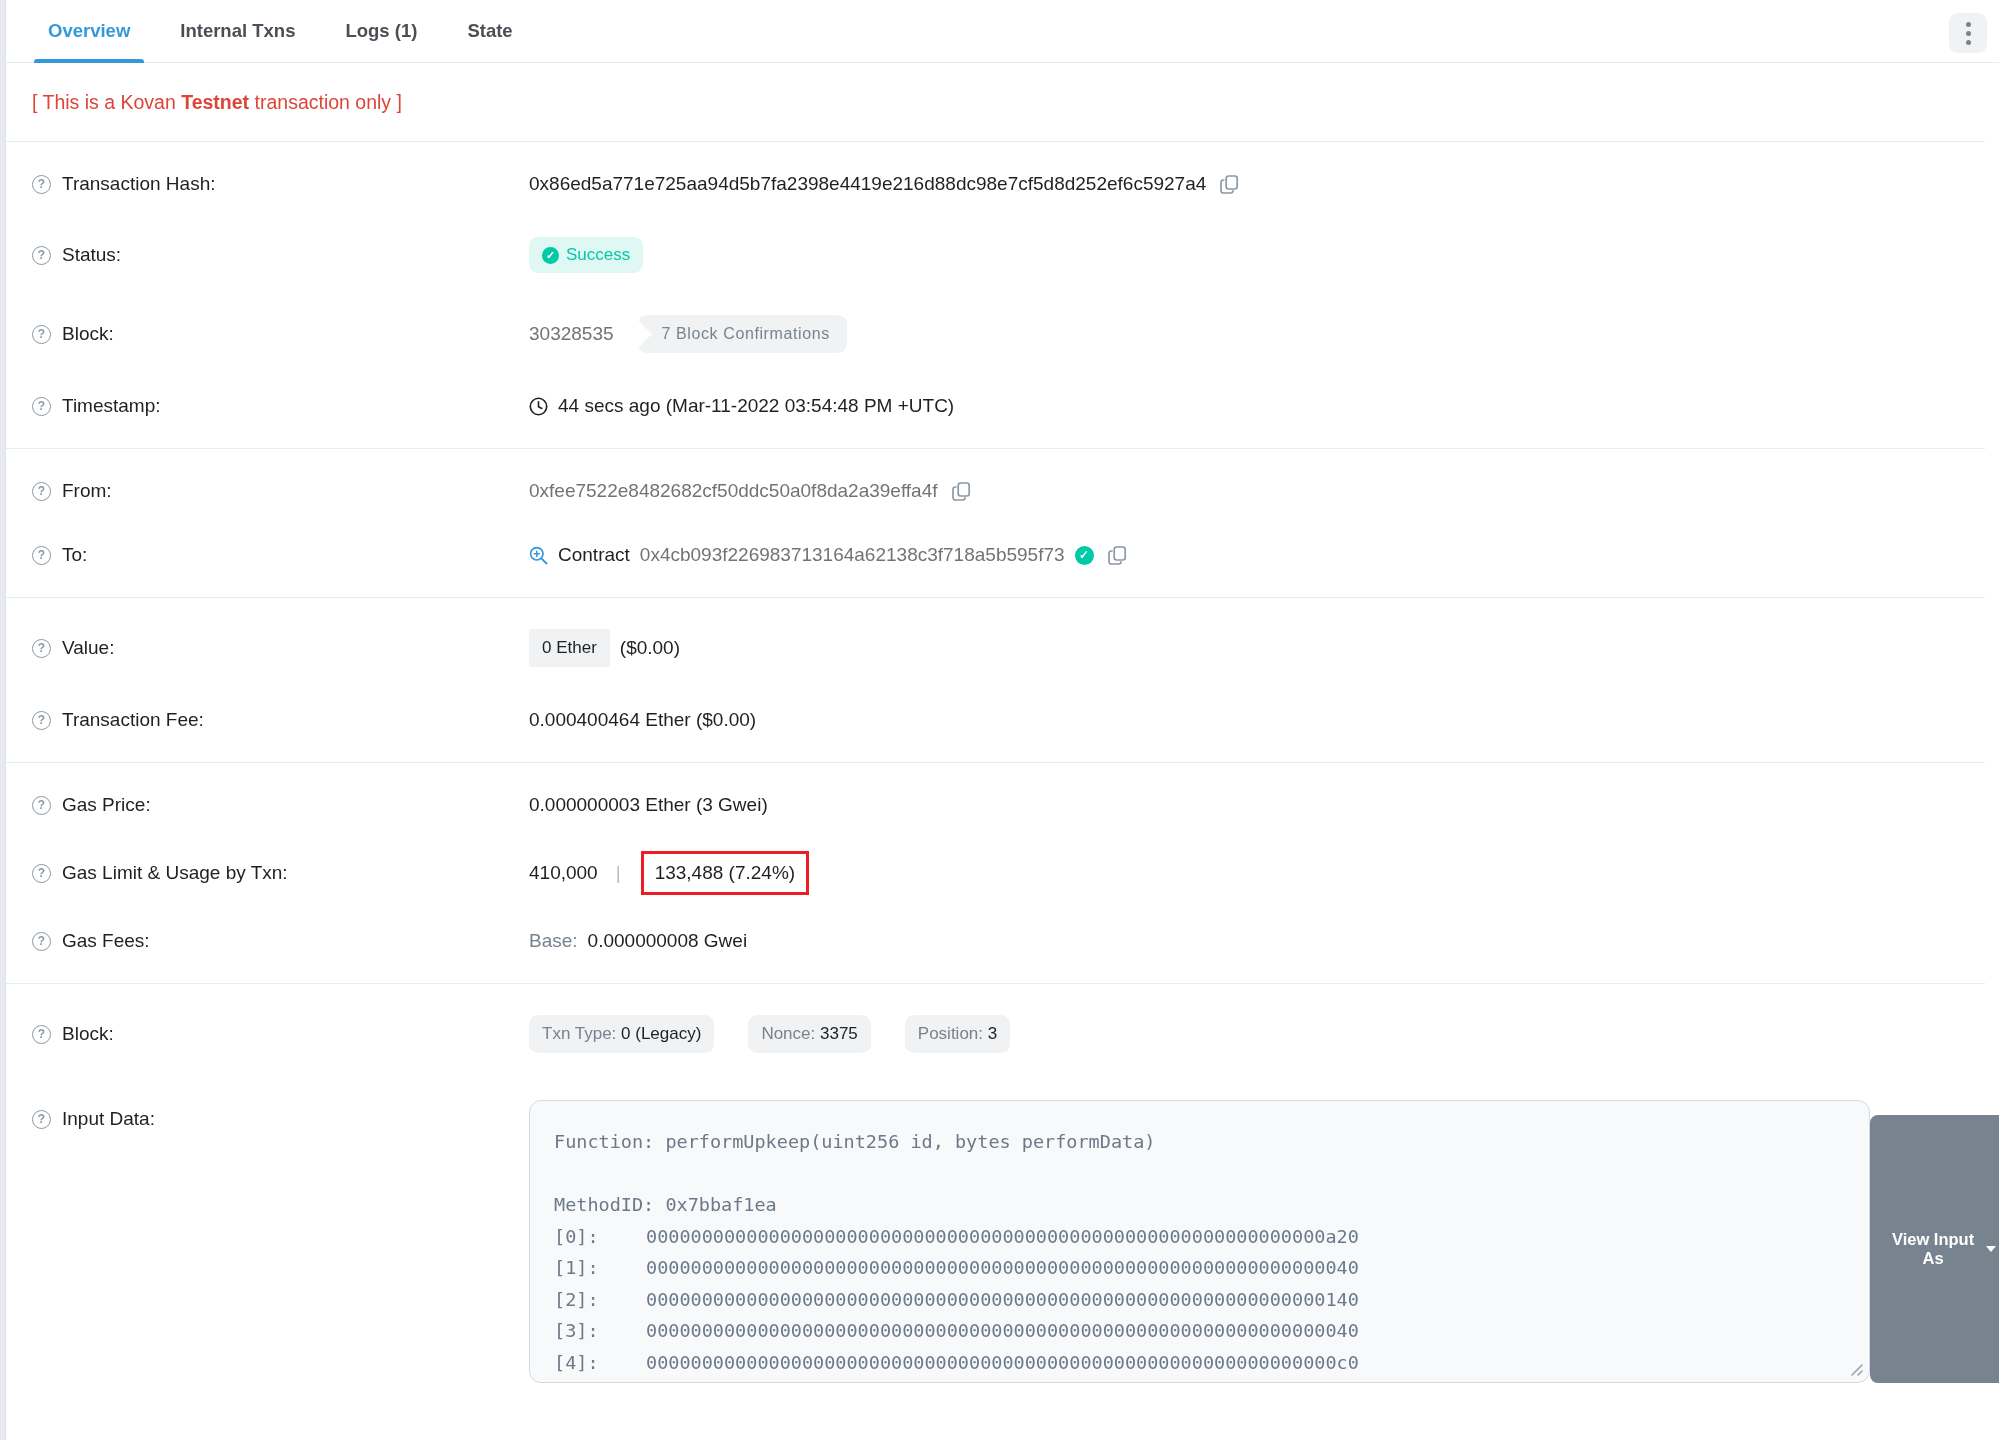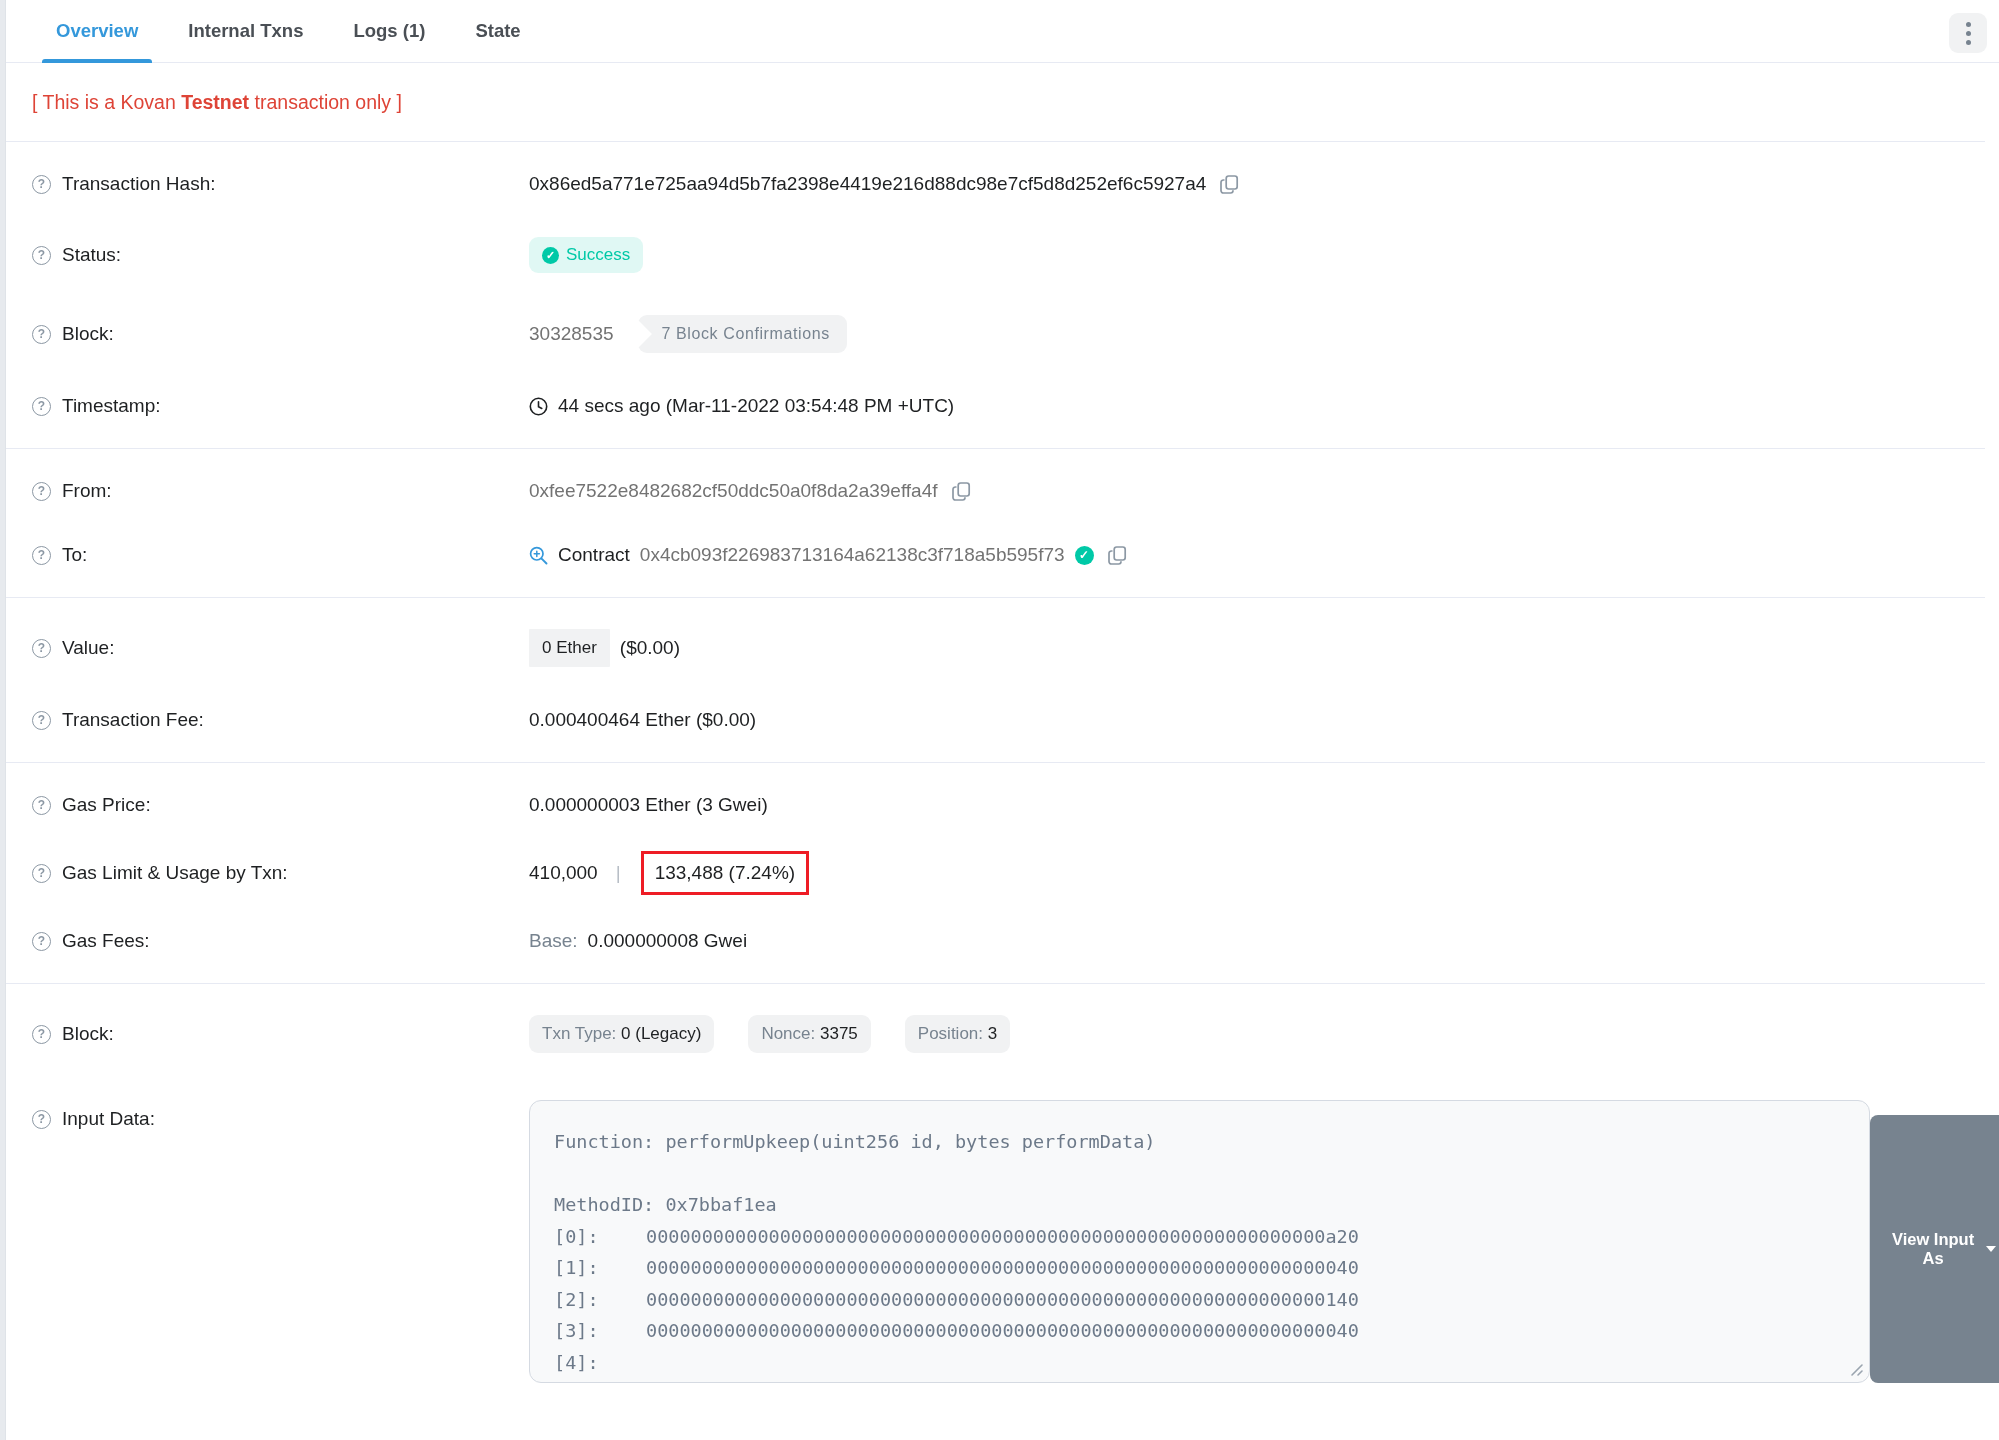--- a/index.html
+++ b/index.html
@@ -8,21 +8,21 @@
     width:1999px; height:1440px; position:relative; overflow:hidden;
     font-family:"Liberation Sans", sans-serif;
     color:#1e2022; font-size:19px;
   }
   .edge-strip { position:absolute; left:0; top:0; width:6px; height:100%;
     background:#e7eaee; border-right:1px solid #dfe3e8; }
   .page { padding-left:6px; }
 
   
   .tabbar { display:flex; align-items:stretch; height:63px;
-    border-bottom:1px solid #e7eaf3; padding-left:36px; position:relative; }
+    border-bottom:1px solid #e7eaf3; padding-left:28px; position:relative; }
   .tab { display:flex; align-items:center; padding:0 14px; margin-right:22px;
     font-size:18.5px; font-weight:700; color:#4a4f55; cursor:pointer; position:relative; }
   .tab.active { color:#3498db; }
   .tab.active::after { content:""; position:absolute; left:0; right:0; bottom:-1px;
     height:4px; background:#3498db; border-radius:3px 3px 0 0; }
   .kebab-btn { position:absolute; right:12px; top:13px; width:38px; height:40px;
     background:#f1f2f3; border-radius:9px; display:flex; align-items:center;
     justify-content:center; cursor:pointer; }
   .kebab-dots { display:flex; flex-direction:column; gap:4px; }
   .kebab-dots i { width:5px; height:5px; border-radius:50%; background:#77838f; }
@@ -285,21 +285,21 @@
       </div>
       <div class="input-wrap">
         <div class="input-box">
           <div class="code-line"><span>Function: performUpkeep(uint256 id, bytes performData)</span></div>
           <div class="blank-line"></div>
           <div class="code-line"><span>MethodID: 0x7bbaf1ea</span></div>
           <div class="code-line"><span class="code-idx">[0]:</span><span>0000000000000000000000000000000000000000000000000000000000000a20</span></div>
           <div class="code-line"><span class="code-idx">[1]:</span><span>0000000000000000000000000000000000000000000000000000000000000040</span></div>
           <div class="code-line"><span class="code-idx">[2]:</span><span>0000000000000000000000000000000000000000000000000000000000000140</span></div>
           <div class="code-line"><span class="code-idx">[3]:</span><span>0000000000000000000000000000000000000000000000000000000000000040</span></div>
-          <div class="code-line"><span class="code-idx">[4]:</span></div>
+          <div class="code-line"><span class="code-idx">[4]:</span><span>00000000000000000000000000000000000000000000000000000000000000c0</span></div>
           <div class="code-line"><span class="code-idx">[5]:</span><span>0000000000000000000000000000000000000000000000000000000000000003</span></div>
           <svg class="resize-grip" viewBox="0 0 16 16">
             <path d="M14 4 L4 14 M14 10 L10 14" stroke="#9aa4af" stroke-width="1.6" stroke-linecap="round"></path>
           </svg>
         </div>
         <div class="btn-row">
           <button class="btn">
             <span>View Input As</span>
             <span class="caret-down"></span>
           </button>

